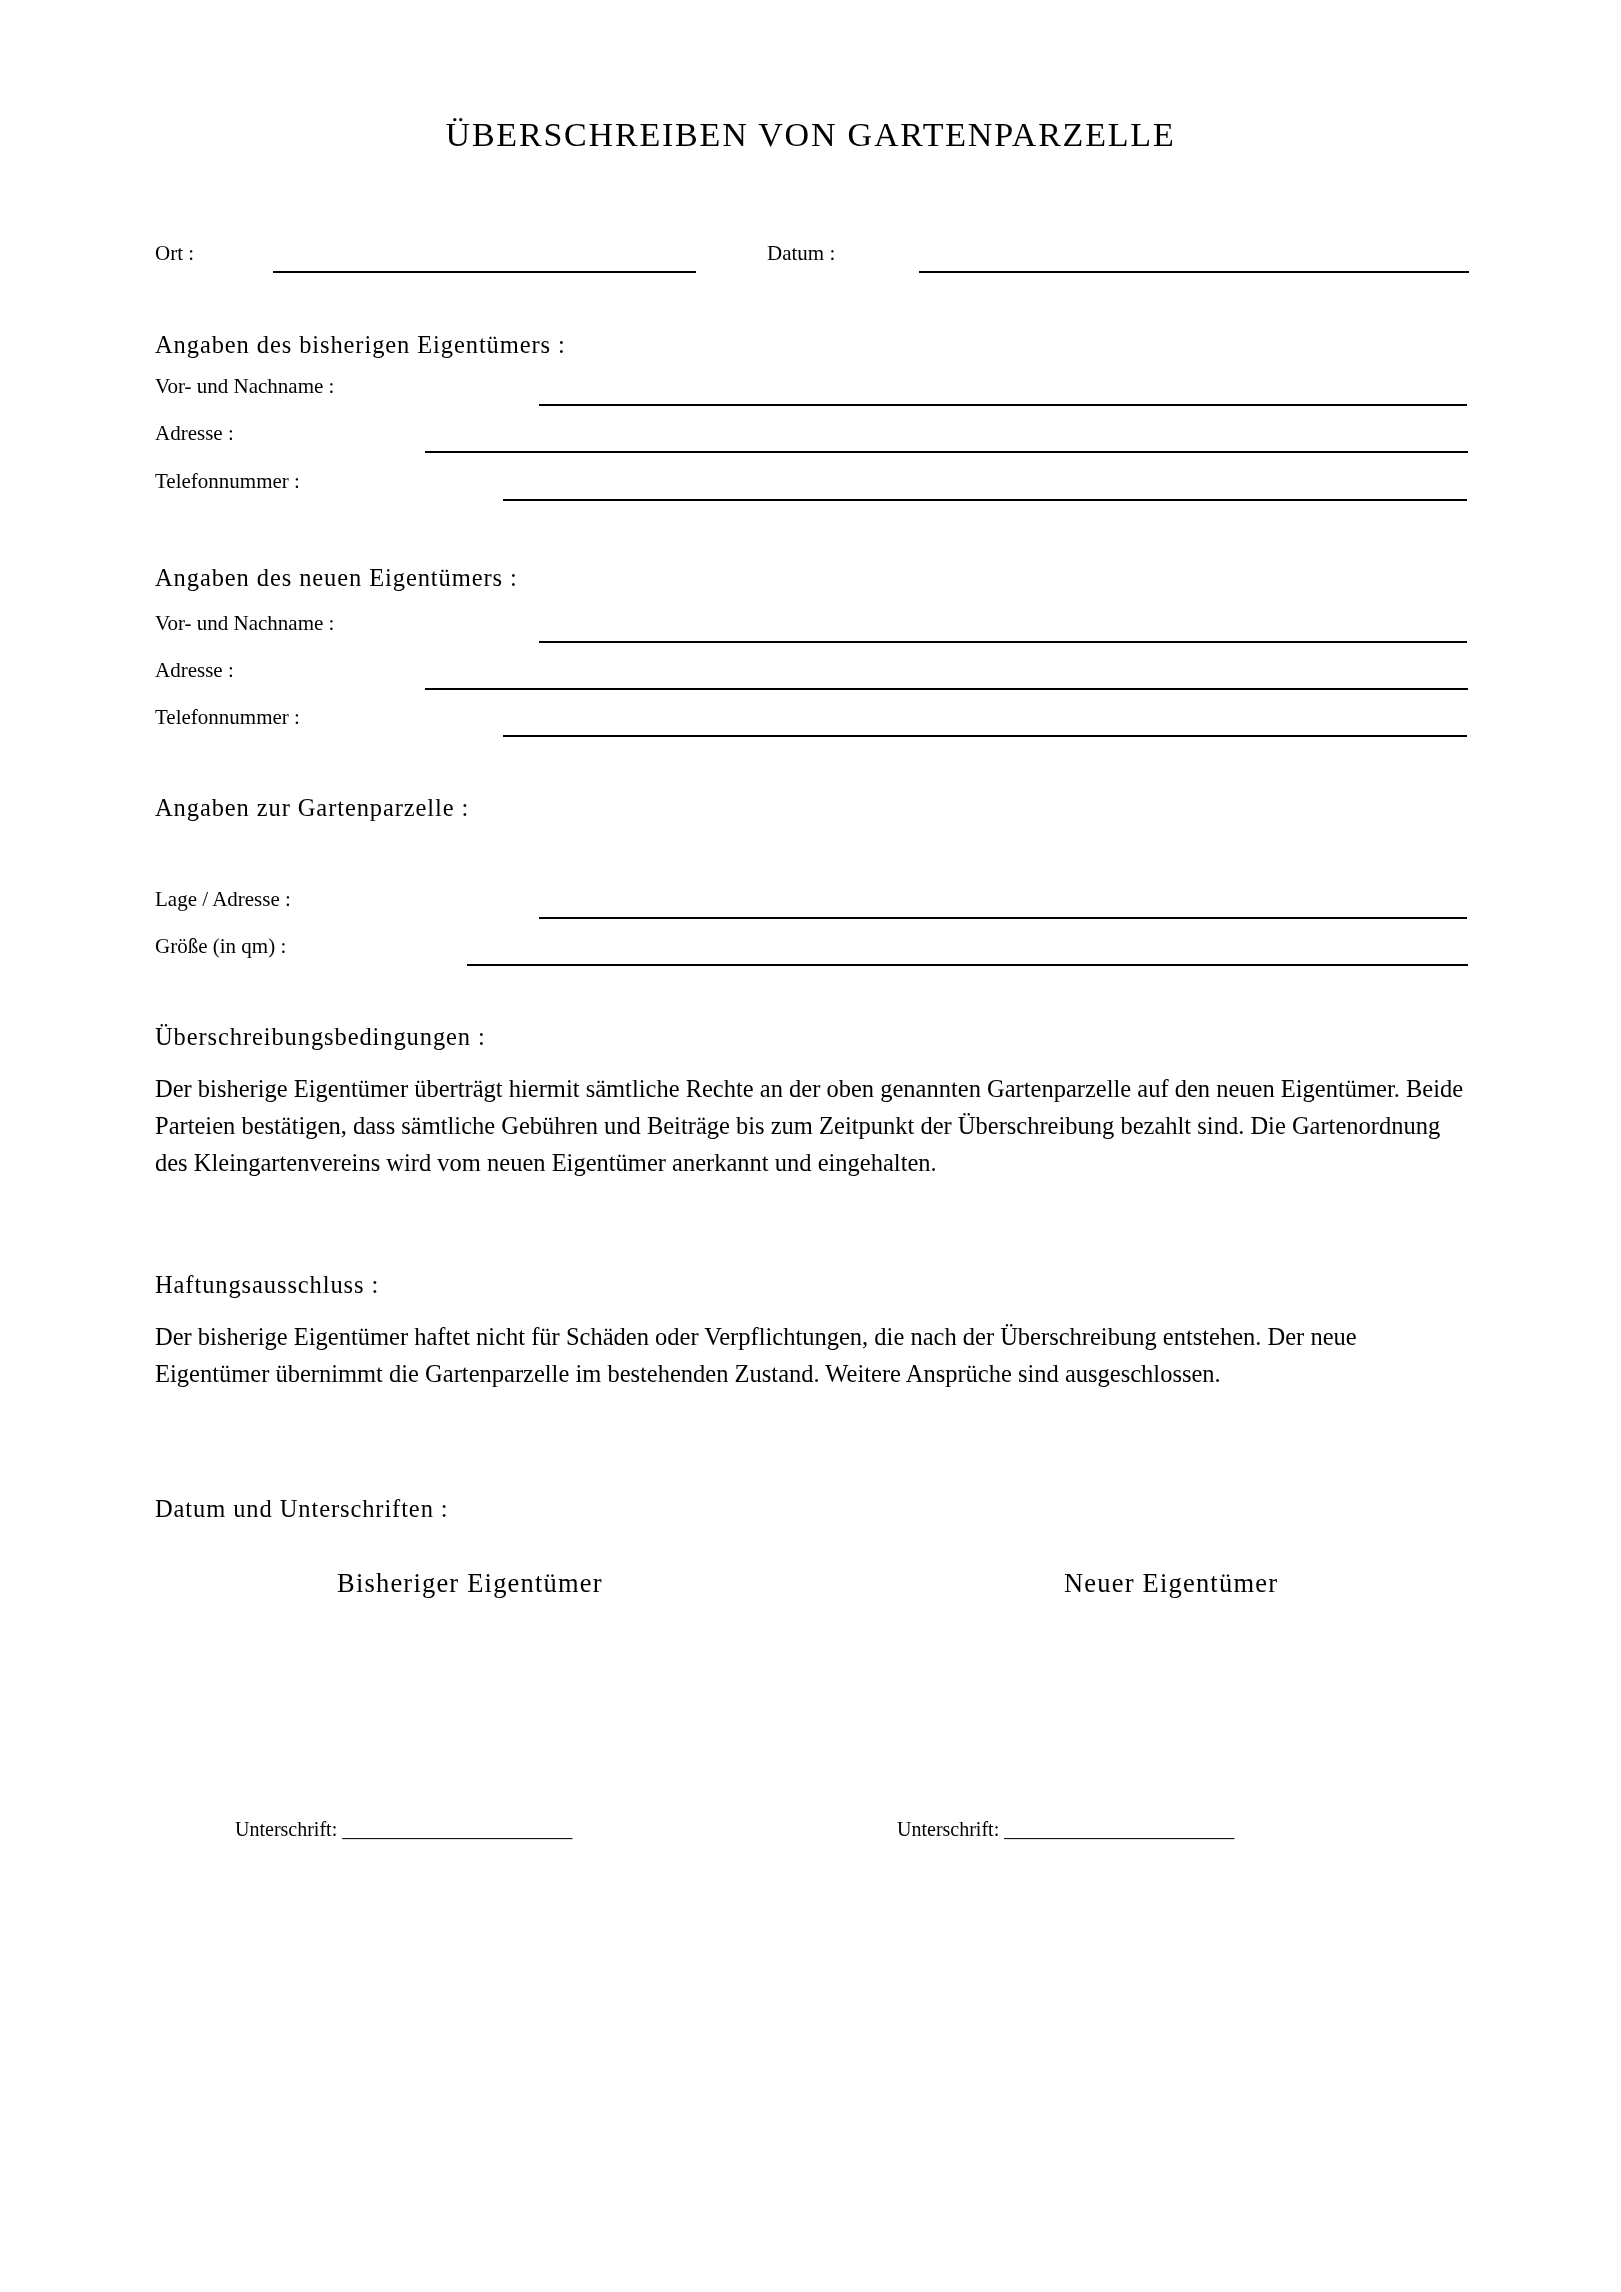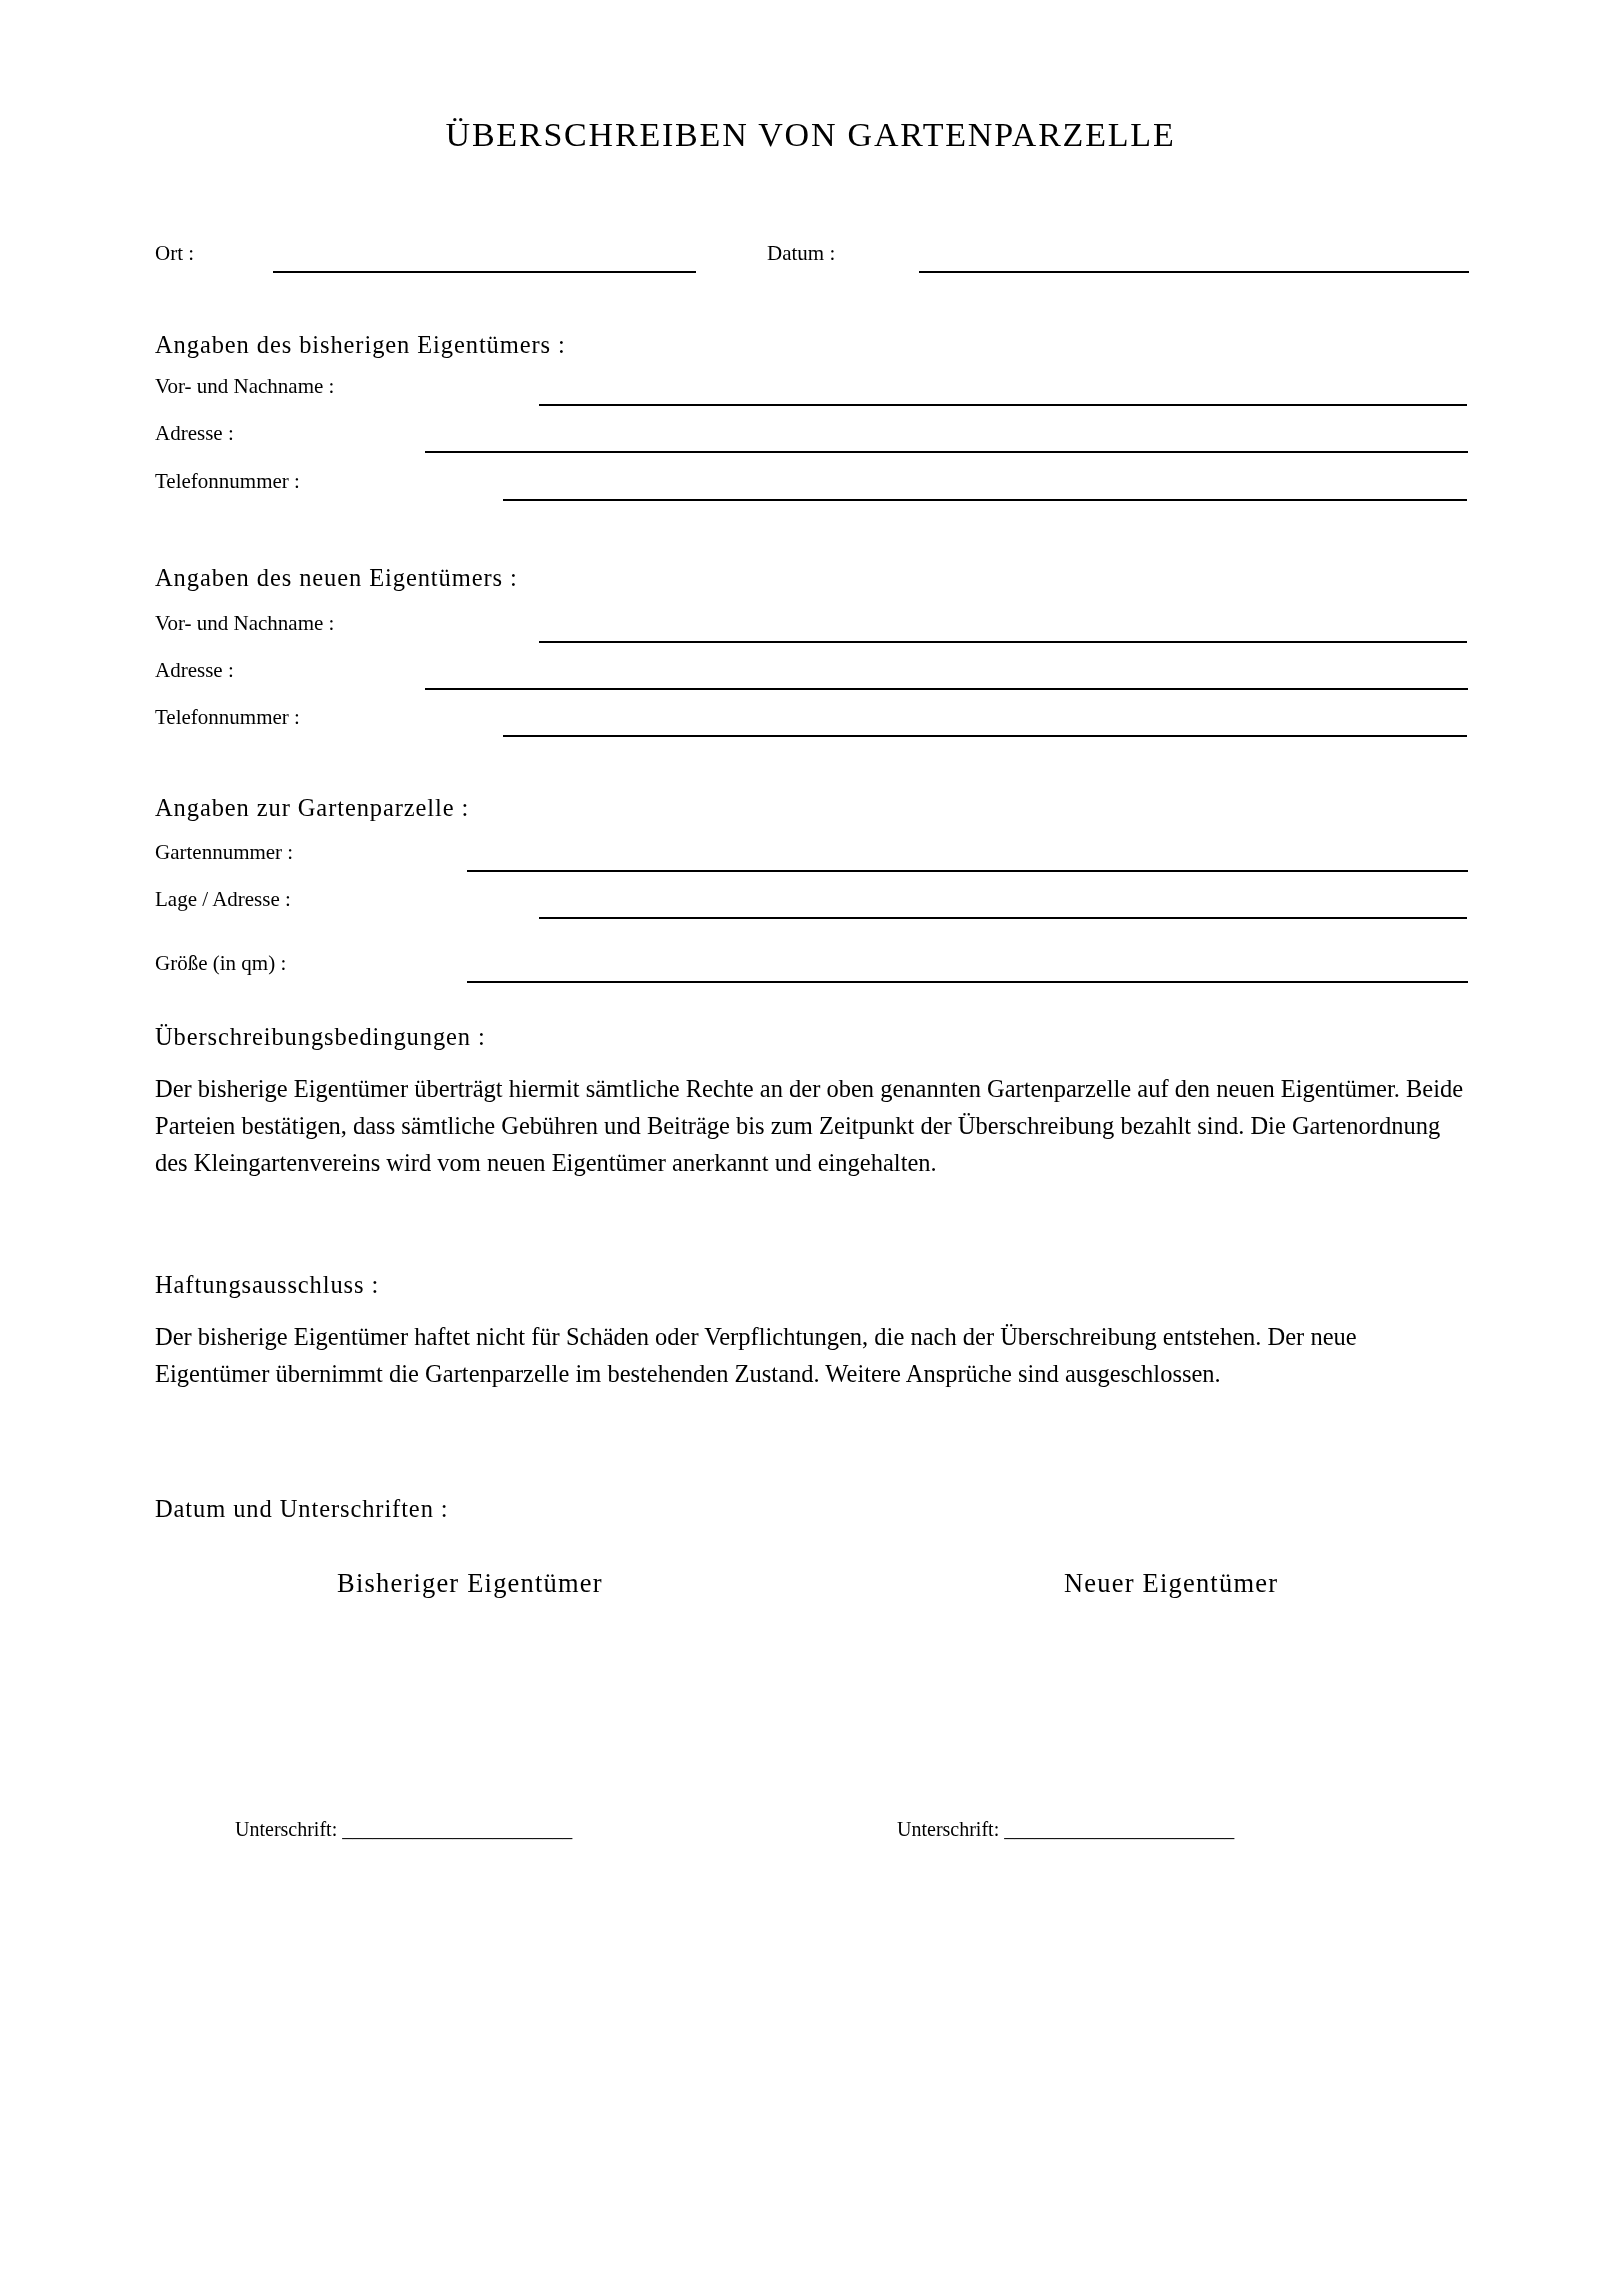--- a/index.html
+++ b/index.html
@@ -125,31 +125,27 @@
     <span class="rule" style="left:270px; top:30px; width:1043px;"></span>
   </div>
 
   <div class="line-row" style="top:705px;">
     <span class="lbl">Telefonnummer :</span>
     <span class="rule" style="left:348px; top:30px; width:964px;"></span>
   </div>
 
   <div class="section-head" style="top:794px;">Angaben zur Gartenparzelle :</div>
 
-  <div class="line-row" style="top:840px;">
-    <span class="lbl">Gartennummer :</span>
-    <span class="rule" style="left:312px; top:30px; width:1001px;"></span>
-  </div>
 
   <div class="line-row" style="top:887px;">
     <span class="lbl">Lage / Adresse :</span>
     <span class="rule" style="left:384px; top:30px; width:928px;"></span>
   </div>
 
-  <div class="line-row" style="top:934px;margin-top:17px;">
+  <div class="line-row" style="top:934px;">
     <span class="lbl">Größe (in qm) :</span>
     <span class="rule" style="left:312px; top:30px; width:1001px;"></span>
   </div>
 
   <div class="section-head" style="top:1023px;">Überschreibungsbedingungen :</div>
   <div class="para" style="top:1070px;">Der bisherige Eigentümer überträgt hiermit sämtliche Rechte an der oben genannten Gartenparzelle auf den neuen Eigentümer. Beide Parteien bestätigen, dass sämtliche Gebühren und Beiträge bis zum Zeitpunkt der Überschreibung bezahlt sind. Die Gartenordnung des Kleingartenvereins wird vom neuen Eigentümer anerkannt und eingehalten.</div>
 
   <div class="section-head" style="top:1271px;">Haftungsausschluss :</div>
   <div class="para" style="top:1318px;">Der bisherige Eigentümer haftet nicht für Schäden oder Verpflichtungen, die nach der Überschreibung entstehen. Der neue Eigentümer übernimmt die Gartenparzelle im bestehenden Zustand. Weitere Ansprüche sind ausgeschlossen.</div>
 

